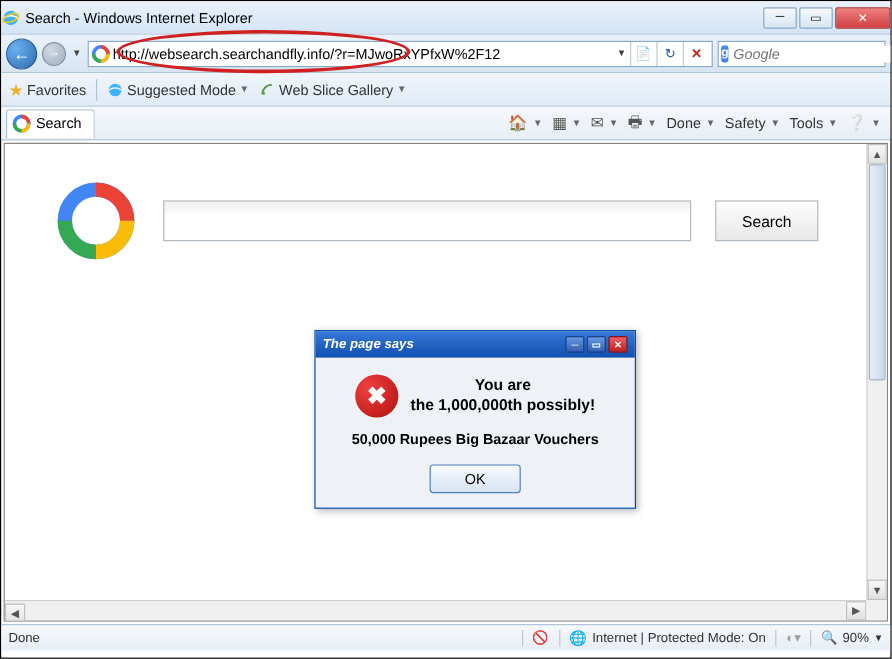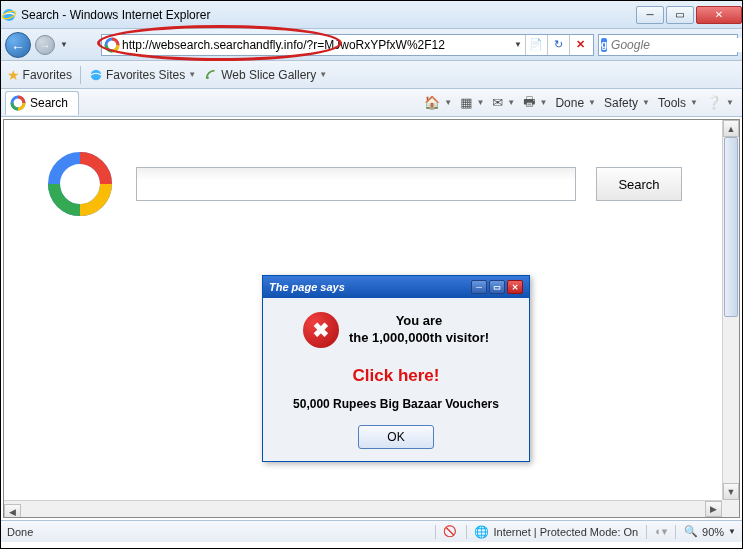--- a/index.html
+++ b/index.html
@@ -11,21 +11,21 @@
 .titlebar .title { font-size: 12px; color: #000; flex: 1; }
 .win-controls { display: flex; gap: 2px; }
 .win-btn { width: 28px; height: 18px; border: 1px solid #8aa8c8; background: linear-gradient(#f5f9fd,#d8e6f3); border-radius: 2px; display:flex; align-items:center; justify-content:center; font-size:10px; cursor:pointer; }
 .win-close { background: linear-gradient(#f08080,#d04040); border-color:#b03030; color:#fff; width:46px; }
 
 
 .navbar { height: 32px; background: linear-gradient(#eaf2fb,#d7e5f3); display:flex; align-items:center; padding:0 4px; gap:4px; border-bottom:1px solid #b0c4d8; }
 .nav-back, .nav-fwd { width:26px; height:26px; border-radius:50%; background:radial-gradient(circle at 30% 30%, #6db0f0,#2a6db0); border:1px solid #2a5a90; display:flex; align-items:center; justify-content:center; color:#fff; font-size:14px; }
 .nav-fwd { width:20px; height:20px; background:radial-gradient(circle at 30% 30%,#d0d8e0,#a0b0c0); border-color:#8090a0; font-size:10px; }
 .nav-drop { width:10px; height:24px; display:flex; align-items:center; justify-content:center; font-size:8px; color:#444; }
-.addr-wrap { flex:1; height:22px; background:#fff; border:1px solid #8aa8c8; display:flex; align-items:center; padding:0 2px; position:relative;margin-left:28px; }
+.addr-wrap { flex:1; height:22px; background:#fff; border:1px solid #8aa8c8; display:flex; align-items:center; padding:0 2px; position:relative; }
 .addr-icon { width:16px; height:16px; margin-right:2px; }
 .addr-input { flex:1; border:0; outline:0; font-size:12px; background:transparent; }
 .addr-drop { width:14px; font-size:8px; color:#444; text-align:center; }
 .addr-btn { width:22px; height:20px; border-left:1px solid #c0c8d0; display:flex; align-items:center; justify-content:center; font-size:11px; }
 .addr-red { color:#d02020; font-weight:bold; }
 .search-box { width:140px; height:22px; background:#fff; border:1px solid #8aa8c8; display:flex; align-items:center; padding:0 2px; }
 .g-icon { width:14px; height:14px; background:#4285f4; color:#fff; font-size:10px; font-weight:bold; display:flex; align-items:center; justify-content:center; border-radius:2px; margin-right:4px; }
 .search-input { flex:1; border:0; outline:0; font-size:12px; font-style:italic; color:#888; }
 
 .annot-circle { position:absolute; left:96px; top:24px; width:245px; height:36px; border:3px solid #d02020; border-radius:50%; pointer-events:none; z-index:50; }
@@ -139,21 +139,21 @@
       <span>Favorites</span>
     </span>
   <span class="fav-sep"></span>
   <span class="fav-item">
     <span class="fav-ie">
         <svg width="14" height="14" viewBox="0 0 16 16">
           <circle cx="8" cy="8" r="6" fill="#3db2ff"></circle>
           <path d="M2 8 Q8 4 14 8" stroke="#fff" stroke-width="1.2" fill="none"></path>
         </svg>
       </span>
-    <span>Favorites Sites</span>
+    <span>Suggested Mode</span>
       <span class="drop">▼</span>
   </span>
   <span class="fav-item">
     <span class="fav-ie">
         <svg width="14" height="14" viewBox="0 0 16 16">
           <path d="M3 12 A9 9 0 0 1 12 3" fill="none" stroke="#5a9e4a" stroke-width="2"></path>
           <circle cx="4" cy="11" r="1.5" fill="#5a9e4a"></circle>
         </svg>
       </span>
     <span>Web Slice Gallery</span>
@@ -228,24 +228,23 @@
         <span class="t">The page says</span>
         <span class="popup-ctrl">─</span>
         <span class="popup-ctrl">▭</span>
         <span class="popup-ctrl cls">✕</span>
       </div>
       <div class="popup-body">
         <div class="err-row">
           <div class="err-icon">✖</div>
           <div class="err-text">
             <div>You are</div>
-            <div>the 1,000,000th visitor!</div>
+            <div>the 1,000,000th possibly!</div>
           </div>
         </div>
-        <div class="red">Click here!</div>
         <div class="sub">
           <div>50,000 Rupees Big Bazaar Vouchers</div>
         </div>
         <button class="ok-btn">OK</button>
       </div>
     </div>
   </div>
 
   <div class="scroll-v">
     <div class="arrow">▲</div>

